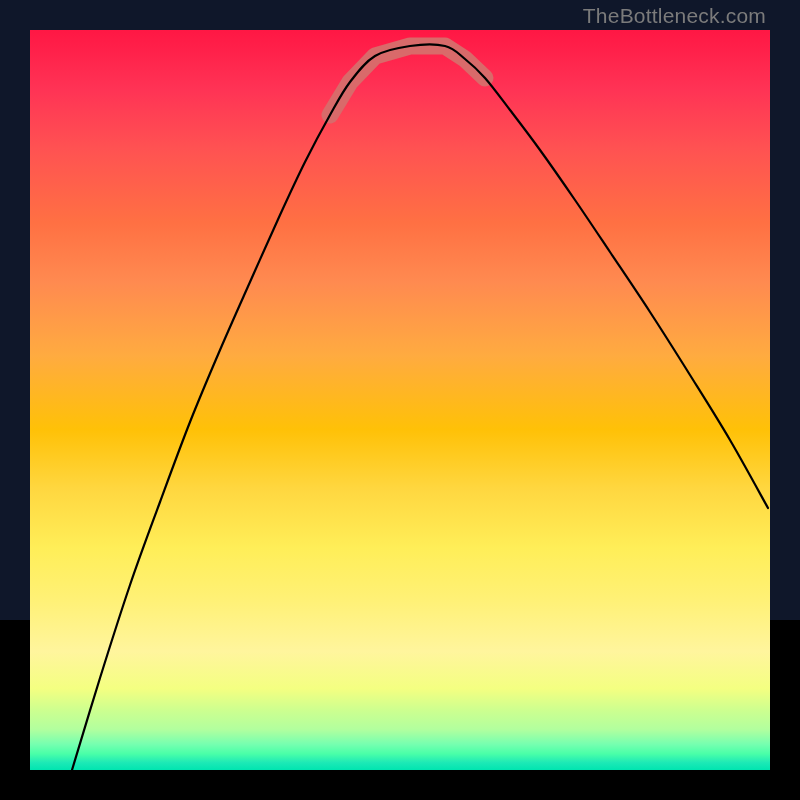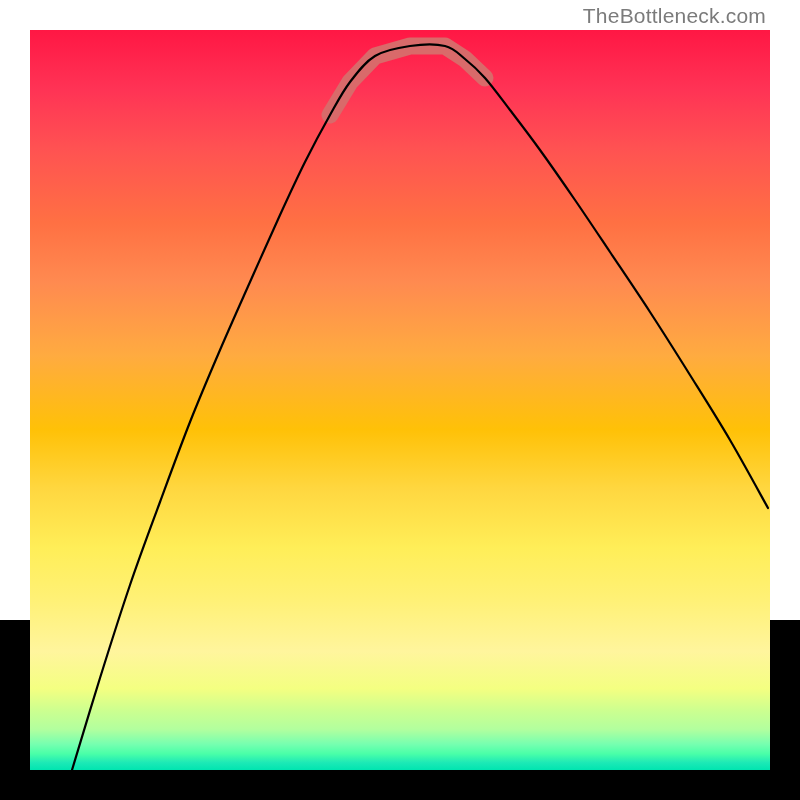--- a/index.html
+++ b/index.html
@@ -1,21 +1,21 @@
 <!DOCTYPE html>
 <html><head>
 <meta charset="utf-8">
 <style>
   * { margin: 0; padding: 0; box-sizing: border-box; }
   html, body { width: 800px; height: 800px; overflow: hidden; background: #000; }
   .stage {
     position: relative;
     width: 800px;
     height: 620px;
-    background: #ffffff;
+    background: #0f172a;
     text-align: center;
   }
   .plot-area {
     position: absolute;
     left: 30px;
     top: 30px;
     width: 740px;
     height: 740px;
     background: linear-gradient(
       to bottom,

